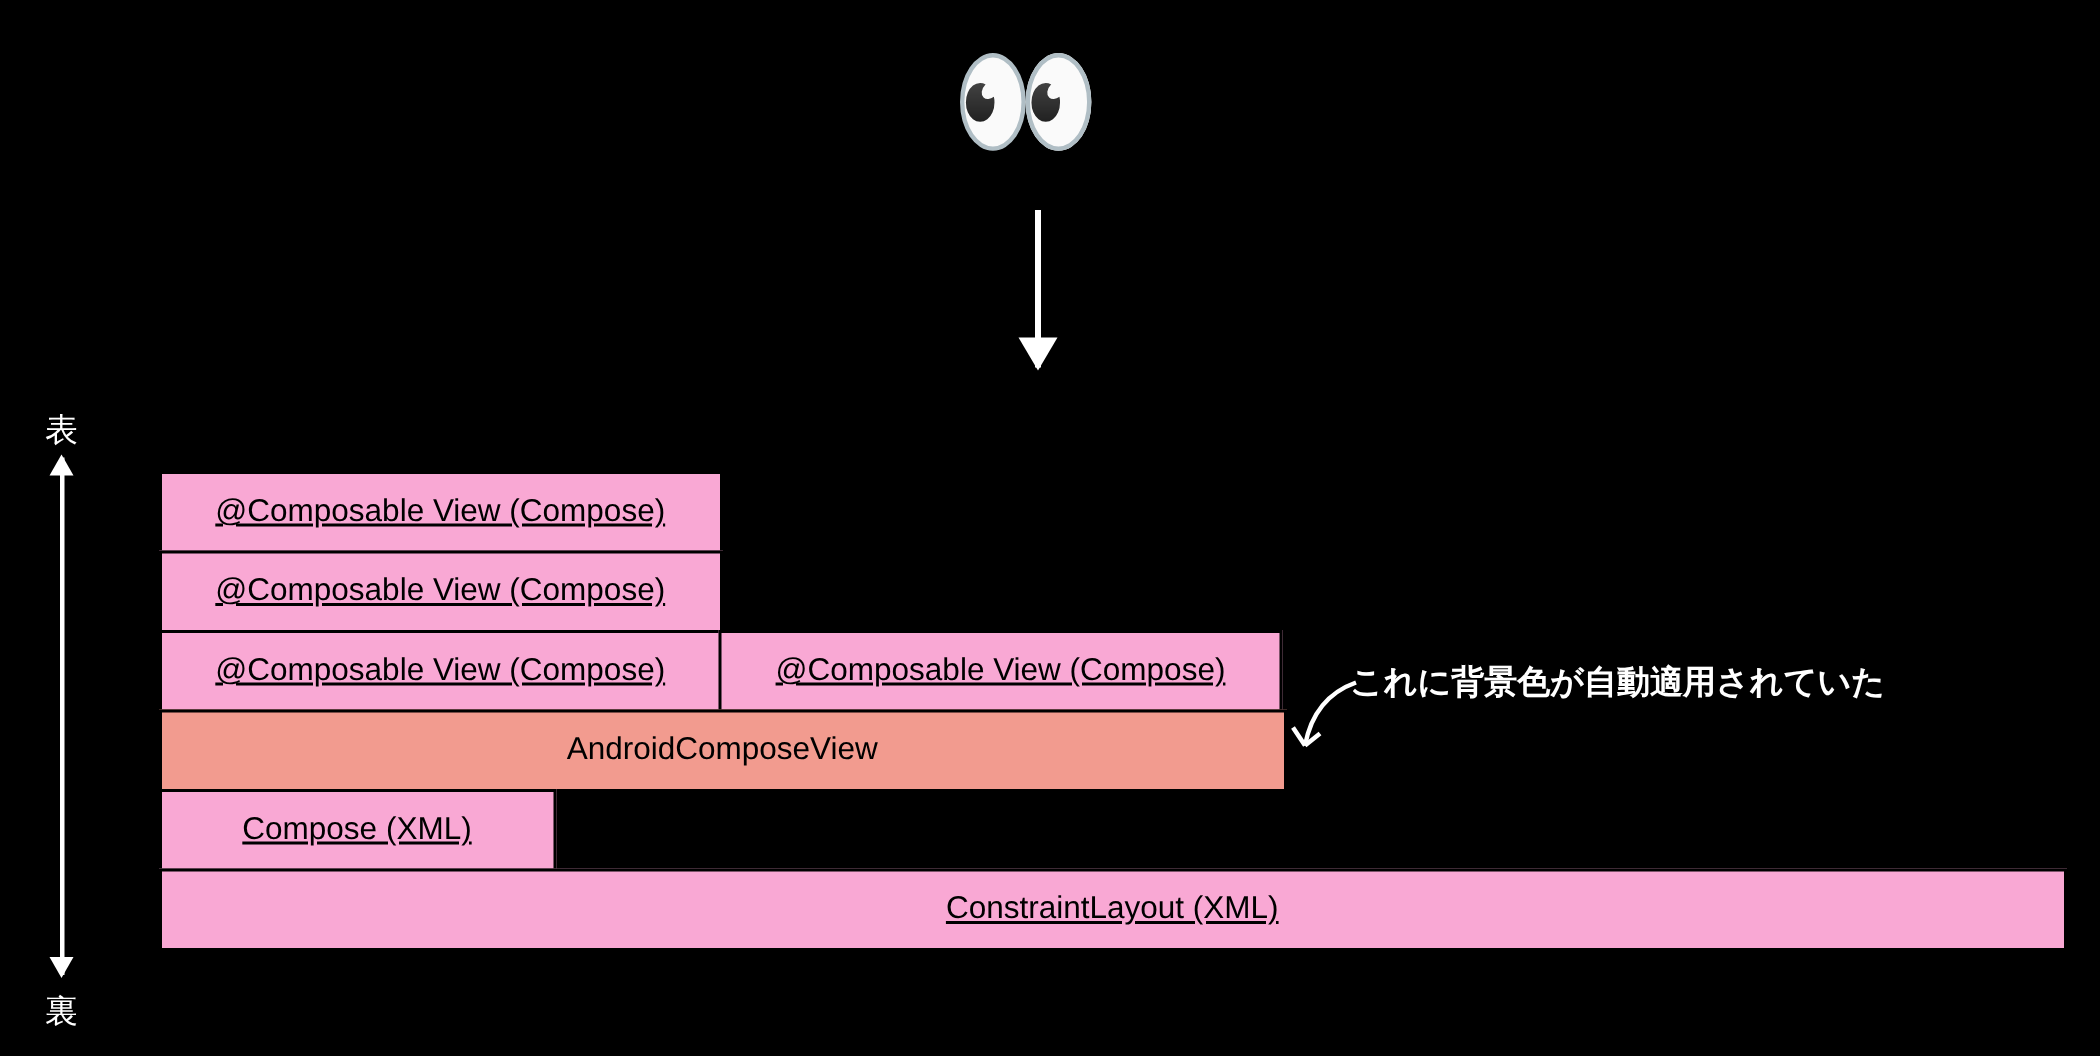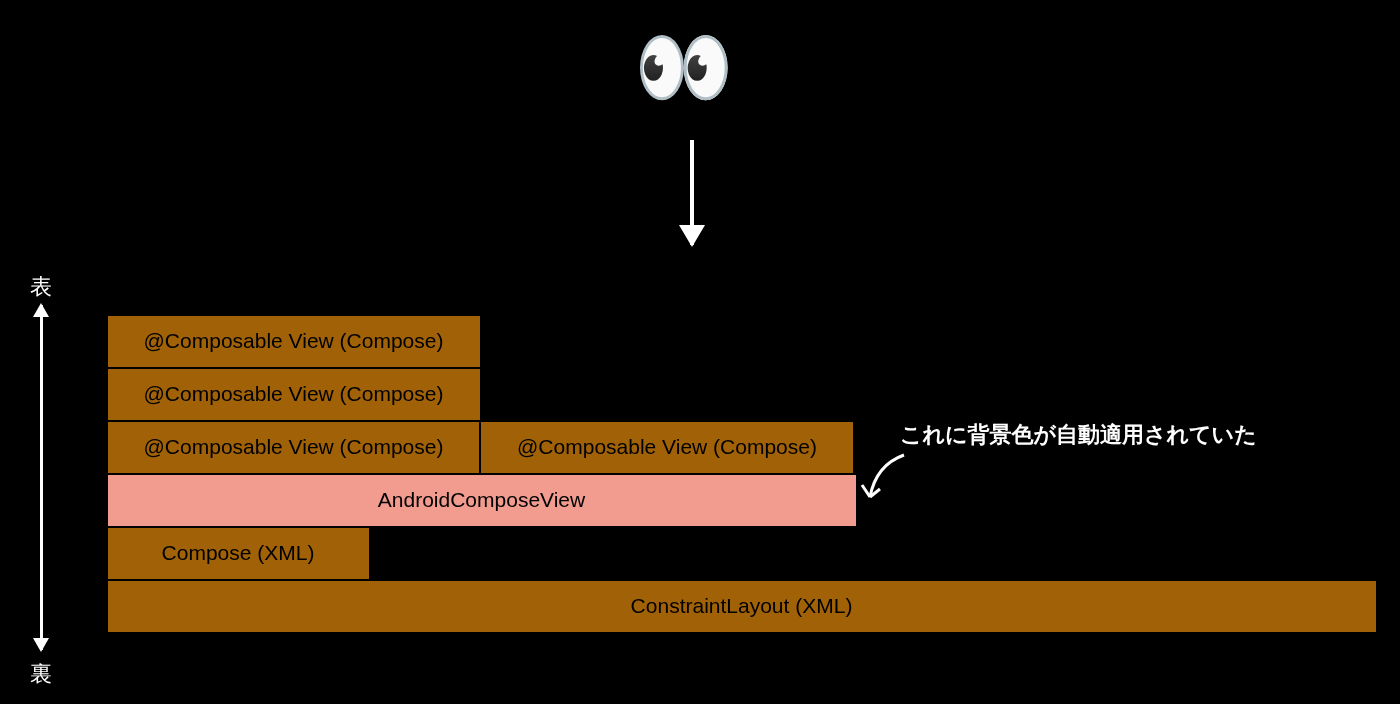--- a/index.html
+++ b/index.html
@@ -14,30 +14,30 @@
   .axis-label { position: absolute; color: #fff; font-size: 22px; }
   .axis-top { left: 30px; top: 272px; }
   .axis-bottom { left: 30px; top: 659px; }
   .axis-line { position: absolute; left: 40px; top: 305px; width: 3px; height: 345px; background: #fff; }
   .axis-line::before { content: ""; position: absolute; left: -7px; top: -2px; border-left: 8px solid transparent; border-right: 8px solid transparent; border-bottom: 14px solid #fff; }
   .axis-line::after { content: ""; position: absolute; left: -7px; bottom: -2px; border-left: 8px solid transparent; border-right: 8px solid transparent; border-top: 14px solid #fff; }
 
   .stack { position: absolute; left: 108px; top: 316px; width: 1270px; }
   .row { display: flex; height: 53px; }
   .cell { border: 2.5px solid #000; display: flex; align-items: center; justify-content: center; font-size: 21px; color: #000; margin-top: -2.5px; margin-left: -2.5px; }
-  .yellow { background: #a16207; }
+  .yellow { background: #f9a8d4; text-decoration: underline; }
   .coral  { background: #f29b8f; font-weight: 400; }
 
   .w1 { width: 376px; }
   .w2 { width: 752px; }
   .w3 { width: 1272px; }
   .wTV { width: 265px; }
   .wET { width: 258px; }
 
-  .annot { position: absolute; left: 900px; top: 420px; color: #fff; font-size: 22px; font-weight: 700; }
+  .annot { position: absolute; left: 900px; top: 440px; color: #fff; font-size: 22px; font-weight: 700; }
   .annot-arrow { position: absolute; left: 866px; top: 453px; width: 40px; height: 55px; }
   .annot-arrow svg { width: 40px; height: 55px; overflow: visible; }
 </style>
 </head>
 <body>
 
 <div class="stage">
 
   <div class="eyes">👀</div>
 

